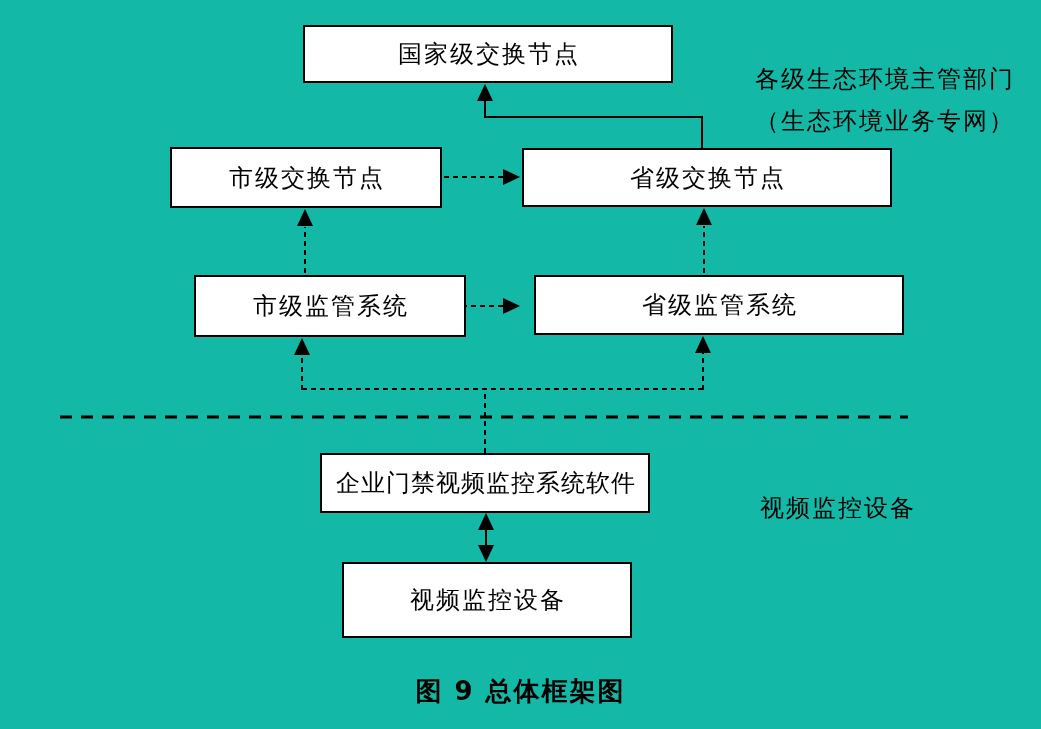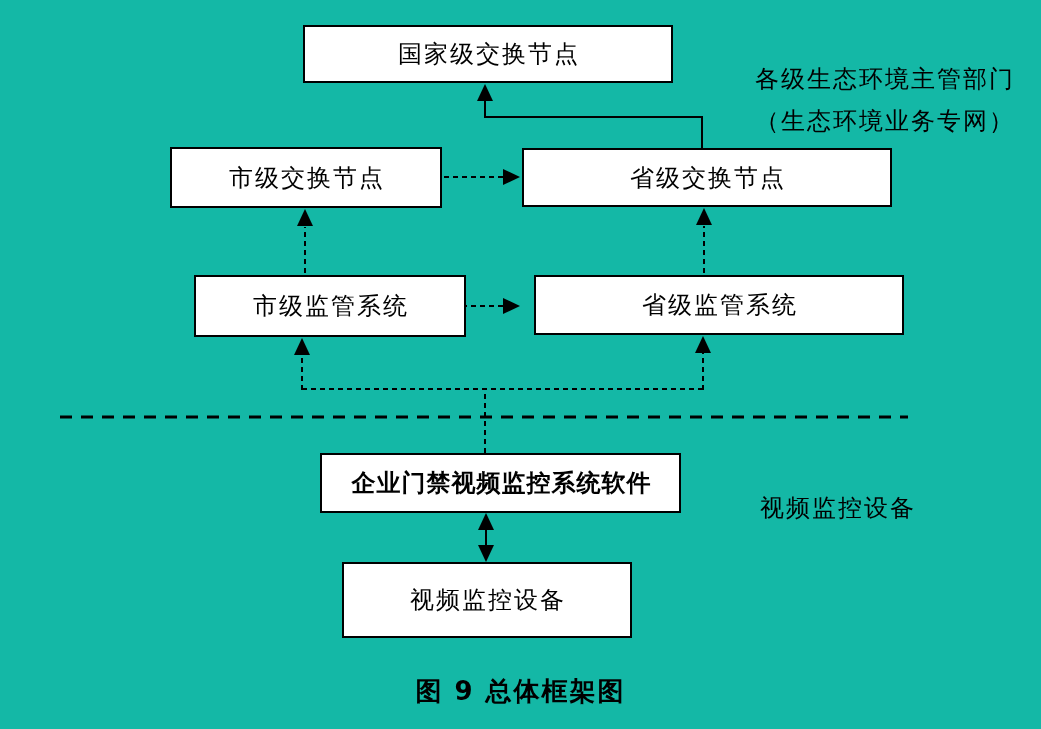--- a/index.html
+++ b/index.html
@@ -24,21 +24,21 @@
     font-size:24px;
     letter-spacing:2px;
     white-space:nowrap;
     text-indent:2px;
   }
   .node-a{left:303px;top:25px;width:370px;height:58px;}
   .node-b{left:170px;top:147px;width:272px;height:61px;}
   .node-c{left:522px;top:148px;width:370px;height:59px;}
   .node-d{left:170px;top:275px;width:272px;height:62px;margin-left:24px;}
   .node-e{left:522px;top:275px;width:370px;height:60px;margin-left:12px;}
-  .node-f{left:320px;top:453px;width:361px;height:60px;letter-spacing:1px;font-weight:bold;}
+  .node-f{left:320px;top:453px;width:330px;height:60px;letter-spacing:1px;}
   .node-g{left:342px;top:562px;width:290px;height:76px;}
   .annotation{
     position:absolute;
     font-size:24px;
     letter-spacing:2px;
     white-space:nowrap;
   }
   .gov-zone{left:730px;top:58px;width:310px;text-align:center;}
   .gov-zone .line{height:42px;line-height:42px;}
   .enterprise-zone{left:760px;top:492px;}

